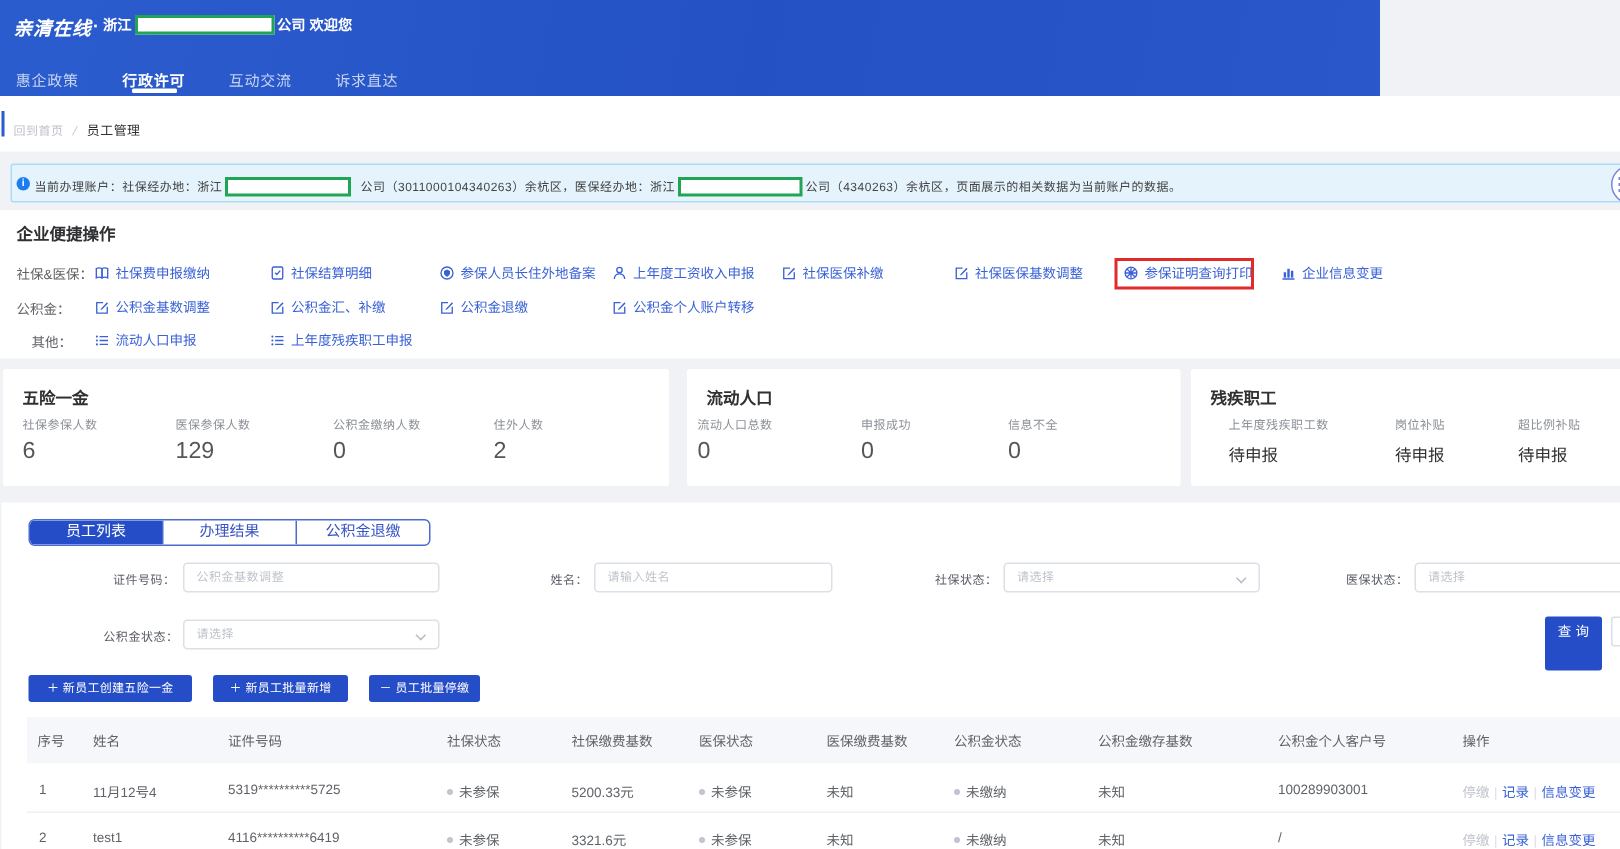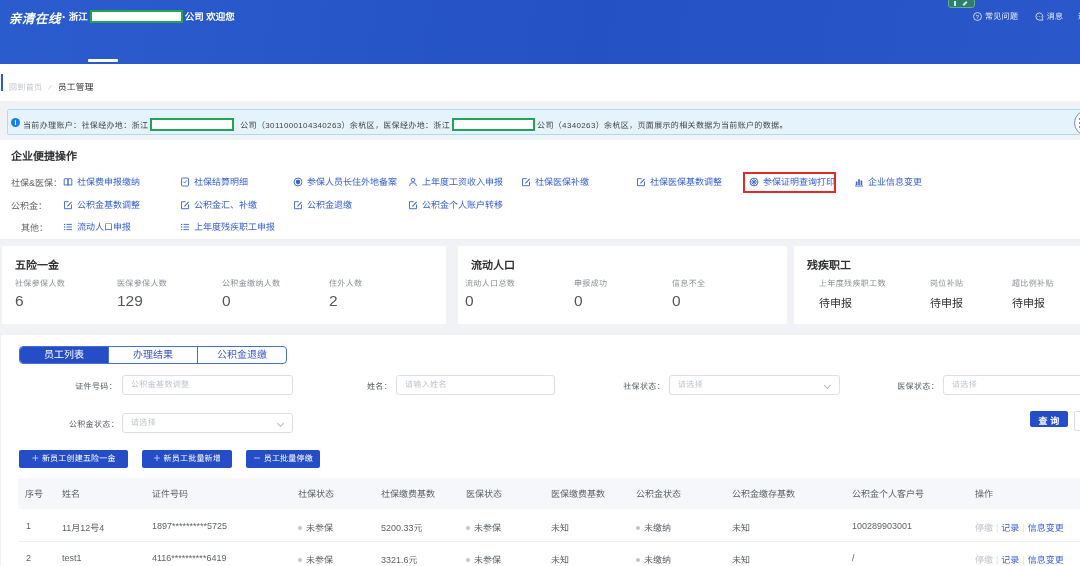--- a/index.html
+++ b/index.html
@@ -1,19 +1,19 @@
 <!DOCTYPE html>
 <html lang="zh-CN"><head>
 <meta charset="utf-8">
 <style>
   * { margin:0; padding:0; box-sizing:border-box; }
   html,body { width:1080px; height:566px; overflow:hidden; }
   body { position:relative; background:#f0f2f5; font-family:"Liberation Sans",sans-serif; color:#333; }
   
-  .hdr { position:absolute; left:0; top:0; width:1080px; height:64px; background:linear-gradient(100deg,#2b5ccd 0%,#2452c4 55%,#2a57c9 100%); overflow:hidden; }
+  .hdr { position:absolute; left:0; top:0; width:920px; height:64px; background:linear-gradient(100deg,#2b5ccd 0%,#2452c4 55%,#2a57c9 100%); overflow:hidden; }
   .logo { position:absolute; left:9px; top:8px; font-size:12.5px; font-weight:bold; font-style:italic; color:#fff; letter-spacing:0.5px; }
   .welcome { position:absolute; left:62px; top:9px; font-size:9.5px; color:#fff; font-weight:bold; }
   .greenbox { display:inline-block; width:93px; height:13px; background:#fff; border:2px solid #21a453; vertical-align:-3px; margin:0 2px; }
   .nav { position:absolute; left:8px; top:45px; font-size:10px; letter-spacing:0.5px; color:#c6d4f2; }
   .nav span { margin-right:24px; display:inline-block; width:47px; text-align:center; }
   .nav .on { color:#fff; font-weight:bold; }
   .underline { position:absolute; left:88px; top:59px; width:30px; height:2.5px; background:#fff; border-radius:1px; }
   .hicons { position:absolute; left:973px; top:10px; font-size:8px; letter-spacing:0.3px; color:#e8eefc; white-space:nowrap; }
   .hicons svg { vertical-align:-2px; margin-right:3px; }
   .gbadge { position:absolute; left:948px; top:-2px; width:27px; height:10px; background:#2e7f6b; border:1px solid #67a897; border-radius:3px; }
@@ -63,20 +63,23 @@
   .sep { color:#dcdfe6; margin:0 3px; }
   .float { position:absolute; left:1074px; top:110px; width:26px; height:26px; border-radius:50%; background:#fff; border:1.5px solid #7a86d8; z-index:5; }
   .float i { position:absolute; left:4px; width:12px; height:1.5px; background:#7a86d8; }
 </style>
 </head>
 <body>
 
   <div class="hdr">
     <div class="logo">亲清在线</div>
     <div class="welcome"><span style="font-size:12px;vertical-align:-1px">·</span> 浙江<span class="greenbox"></span>公司 欢迎您</div>
+    <div class="nav">
+      <span>惠企政策</span><span class="on">行政许可</span><span>互动交流</span><span>诉求直达</span>
+    </div>
     <div class="underline"></div>
     <div class="gbadge">
       <i style="left:5px"></i>
       <i style="left:15px;transform:rotate(45deg)"></i>
     </div>
     <div class="hicons">
       <svg width="9" height="9" viewBox="0 0 10 10">
         <circle cx="5" cy="5" r="4.4" fill="none" stroke="#e8eefc" stroke-width="0.9"></circle>
         <text x="5" y="7.3" font-size="6.5" fill="#e8eefc" text-anchor="middle">?</text>
       </svg>常见问题
@@ -242,21 +245,21 @@
     <div class="lab" style="left:21px;top:45px;width:95px">证件号码：</div>
     <div class="inp" style="left:121px;top:40px;width:171px">公积金基数调整</div>
     <div class="lab" style="left:296px;top:45px;width:95px">姓名：</div>
     <div class="inp" style="left:395px;top:40px;width:159px">请输入姓名</div>
     <div class="lab" style="left:569px;top:45px;width:95px">社保状态：</div>
     <div class="inp" style="left:668px;top:40px;width:171px">请选择<span class="arr"></span></div>
     <div class="lab" style="left:843px;top:45px;width:95px">医保状态：</div>
     <div class="inp" style="left:942px;top:40px;width:171px">请选择</div>
     <div class="lab" style="left:23px;top:83px;width:95px">公积金状态：</div>
     <div class="inp" style="left:121px;top:78px;width:171px">请选择<span class="arr"></span></div>
-    <div class="btn" style="left:1029px;top:76px;width:38px;height:16px;line-height:20px;font-size:9px;font-weight:bold">查 询</div>
+    <div class="btn" style="left:1029px;top:76px;width:38px;height:36px;line-height:20px;font-size:9px;font-weight:normal">查 询</div>
     <div class="btnw" style="left:1073px;top:76px;width:40px;height:20px"></div>
 
     <div class="btn" style="left:18px;top:115px;width:109px;height:18px;line-height:18px">＋ 新员工创建五险一金</div>
     <div class="btn" style="left:141px;top:115px;width:90px;height:18px;line-height:18px">＋ 新员工批量新增</div>
     <div class="btn" style="left:245px;top:115px;width:74px;height:18px;line-height:18px">－ 员工批量停缴</div>
 
     <div class="thead">
       <span class="tc" style="left:7px">序号</span>
       <span class="tc" style="left:44px">姓名</span>
       <span class="tc" style="left:134px">证件号码</span>
@@ -265,21 +268,21 @@
       <span class="tc" style="left:448px">医保状态</span>
       <span class="tc" style="left:533px">医保缴费基数</span>
       <span class="tc" style="left:618px">公积金状态</span>
       <span class="tc" style="left:714px">公积金缴存基数</span>
       <span class="tc" style="left:834px">公积金个人客户号</span>
       <span class="tc" style="left:957px">操作</span>
     </div>
     <div class="trow" style="top:174.2px">
       <span class="tc" style="left:8px">1</span>
       <span class="tc" style="left:44px">11月12号4</span>
-      <span class="tc" style="left:134px">1897**********5725</span>
+      <span class="tc" style="left:134px">5319**********5725</span>
       <span class="tc" style="left:280px"><span class="dot"></span>未参保</span>
       <span class="tc" style="left:363px">5200.33元</span>
       <span class="tc" style="left:448px"><span class="dot"></span>未参保</span>
       <span class="tc" style="left:533px">未知</span>
       <span class="tc" style="left:618px"><span class="dot"></span>未缴纳</span>
       <span class="tc" style="left:714px">未知</span>
       <span class="tc" style="left:834px">100289903001</span>
       <span class="tc" style="left:957px"><span class="gray">停缴</span><span class="sep">|</span><span class="lnk">记录</span><span class="sep">|</span><span class="lnk">信息变更</span></span>
     </div>
     <div class="trow" style="top:206.9px">

